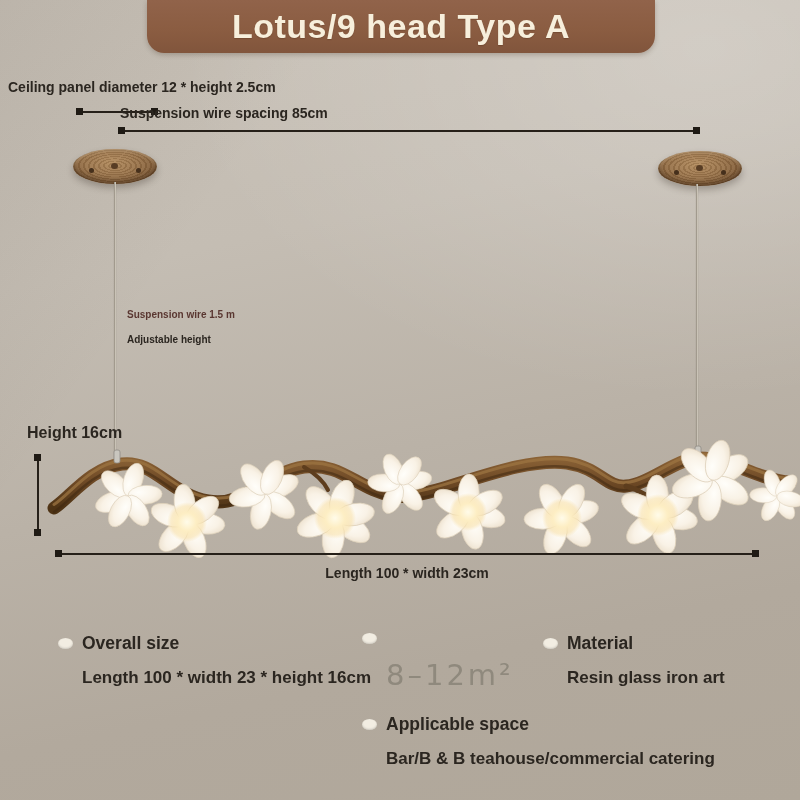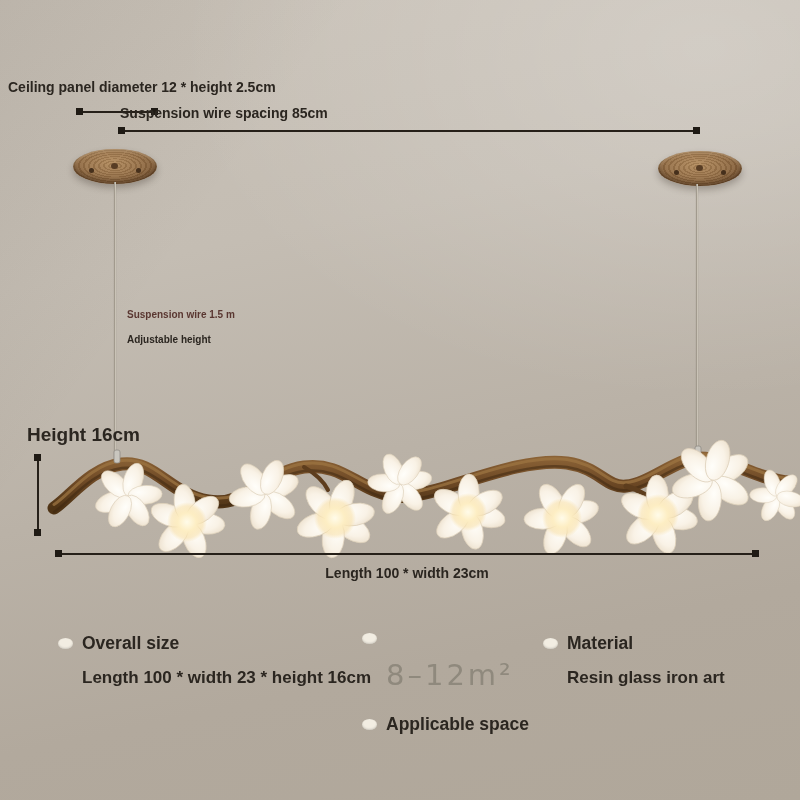--- a/index.html
+++ b/index.html
@@ -20,21 +20,21 @@
     display:flex;align-items:center;justify-content:center;
     box-shadow:0 2px 5px rgba(60,40,25,0.25);
   }
   #banner .title{
     color:#f7efdc;font-size:34px;font-weight:bold;letter-spacing:0.5px;
     text-shadow:0 1px 1px rgba(60,30,10,0.25);
   }
   
   .ann{color:#2b2620;font-weight:bold;font-size:14px;white-space:nowrap;}
   .ann.small{font-size:10px;}
-  .ann.big{font-size:19px;}
+  .ann.big{font-size:16px;}
   .ann.maroon{color:#5a3731;}
   
   .dim-h{height:2px;background:#262019;}
   .dim-v{width:2px;background:#262019;}
   .dim-end{position:absolute;width:7px;height:7px;background:#1f1a14;}
   .dim-h .dim-end{top:-3px;}
   .dim-h .dim-end.start{left:-2px;}
   .dim-h .dim-end.end{right:-2px;}
   .dim-v .dim-end{left:-3px;}
   .dim-v .dim-end.start{top:-2px;}
@@ -57,20 +57,23 @@
   .spec-head{display:flex;align-items:center;gap:9px;font-weight:bold;font-size:17.5px;color:#2b2620;white-space:nowrap;}
   .bullet{width:15px;height:11px;border-radius:50%;background:#f2ede2;box-shadow:inset 0 -1px 2px rgba(0,0,0,0.15);flex:0 0 auto;}
   .spec-val{margin:14px 0 0 24px;font-weight:bold;font-size:17px;color:#2b2620;white-space:nowrap;}
   .spec-val.square{font-weight:400;font-size:29px;color:#8f897d;letter-spacing:3px;font-family:"DejaVu Sans",sans-serif;}
 </style>
 </head>
 <body>
 
 <div id="stage">
 
+  <div id="banner" class="abs">
+    <span class="title">Lotus/9 head Type A</span>
+  </div>
 
   <div class="abs ann" style="left:8px;top:79px;">Ceiling panel diameter 12 * height 2.5cm</div>
   <div class="abs dim-h" style="left:78px;top:111px;width:78px;">
     <span class="dim-end start"></span>
     <span class="dim-end end"></span>
   </div>
 
   <div class="abs ann" style="left:120px;top:105px;width:578px;text-align:left;">Suspension wire spacing 85cm</div>
   <div class="abs dim-h" style="left:120px;top:130px;width:578px;">
     <span class="dim-end start"></span>
@@ -188,15 +191,16 @@
     </div>
     <div class="spec-val">Resin glass iron art</div>
   </div>
 
 
   <div class="abs" style="left:362px;top:714px;text-align:right;">
     <div class="spec-head">
       <span class="bullet"></span>
       <span>Applicable space</span>
     </div>
+    <div class="spec-val">Bar/B &amp; B teahouse/commercial catering</div>
   </div>
 
 </div>
 
 </body></html>

